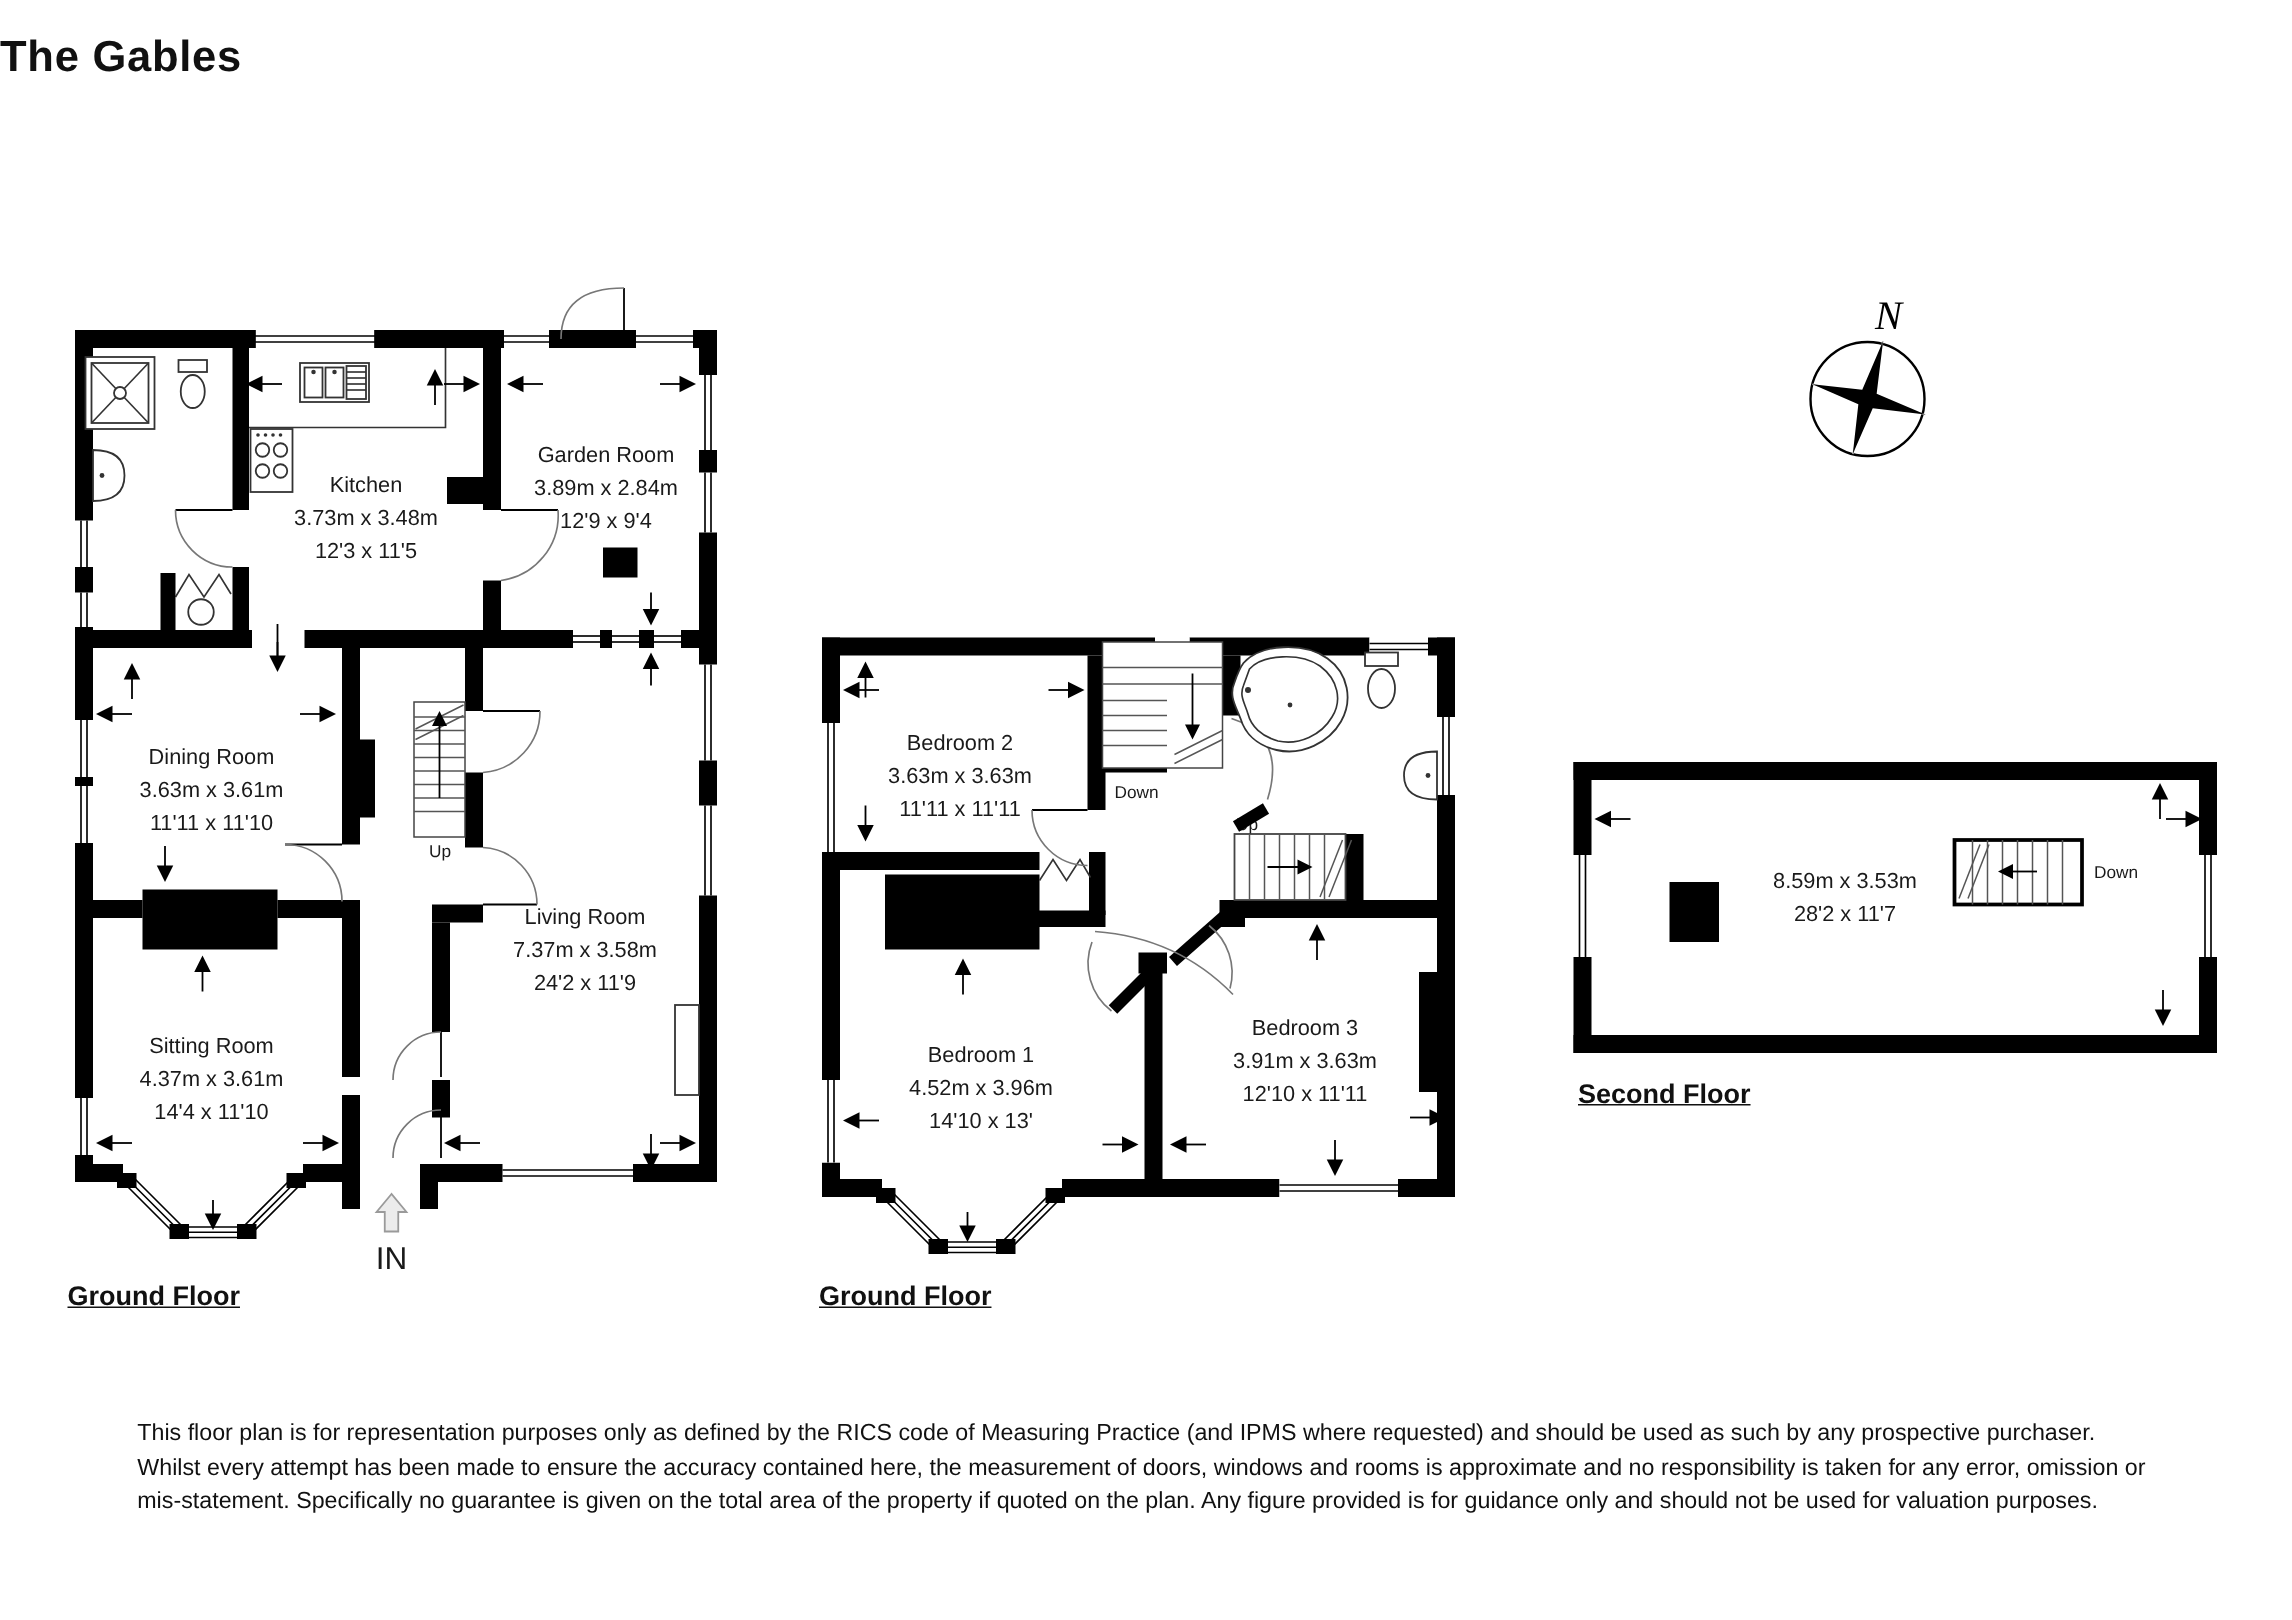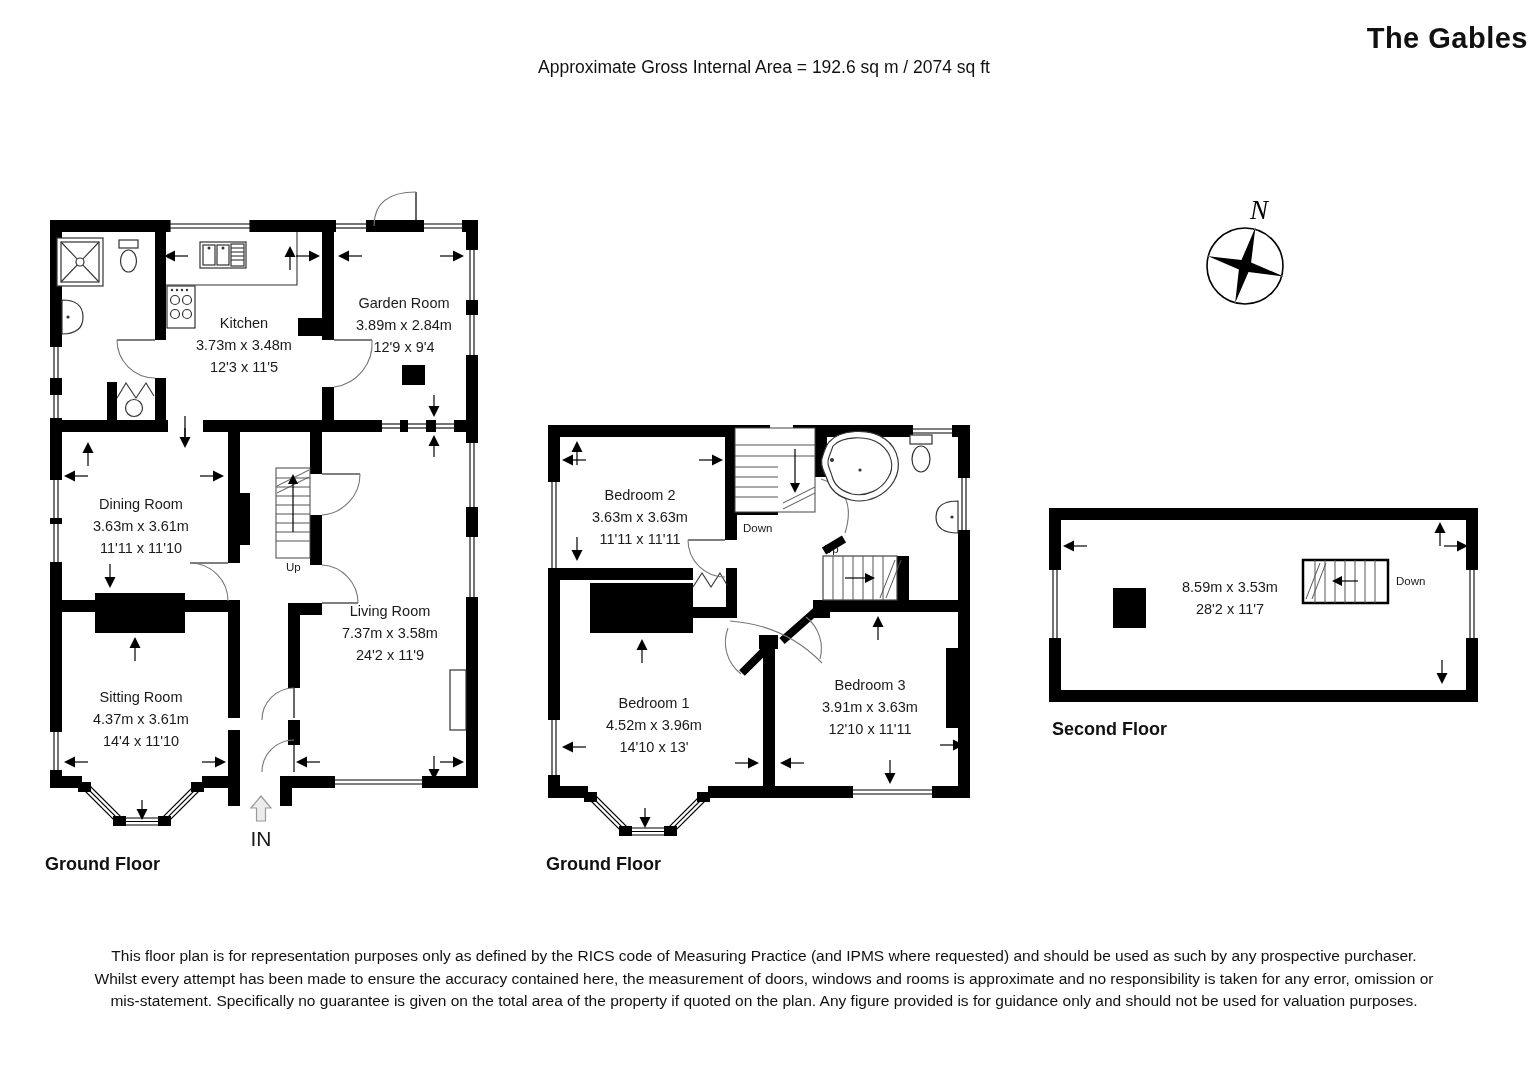--- a/index.html
+++ b/index.html
@@ -1,23 +1,23 @@
 <!DOCTYPE html>
 <html><head>
 <meta charset="utf-8">
 <style>
   html,body{margin:0;padding:0;background:#fff;}
   .canvas{position:relative;width:1528px;height:1080px;background:#fff;overflow:hidden;
           font-family:"Liberation Sans",sans-serif;color:#111;}
-  .title{position:absolute;left:13px;right:0;top:22px;text-align:right;
+  .title{position:absolute;left:0;right:0;top:22px;text-align:left;
          font-size:29px;font-weight:bold;letter-spacing:.5px;}
   .subtitle{position:absolute;left:0;right:0;top:57px;text-align:center;font-size:17.5px;}
-  .floor-label{position:absolute;font-size:18px;font-weight:bold;}
+  .floor-label{position:absolute;font-size:18px;font-weight:bold;text-decoration:underline;}
   .footer{position:absolute;left:50%;transform:translateX(-50%);top:945px;width:1345px;
-          text-align:center;font-size:15.5px;line-height:22.5px;}
+          font-size:15.5px;line-height:22.5px;}
   .footer p{margin:0;}
   svg{position:absolute;overflow:visible;}
   .wall{fill:#000;}
   .win{fill:#fff;}
   .wl{stroke:#000;stroke-width:1.1;fill:none;}
   .thin{stroke:#333;stroke-width:1.1;fill:none;}
   .fix{stroke:#333;stroke-width:1.2;fill:#fff;}
   .tread{stroke:#555;stroke-width:1;fill:none;}
   .arc{stroke:#777;stroke-width:1.1;fill:none;}
   .leaf{stroke:#000;stroke-width:1.2;fill:none;}
@@ -29,21 +29,20 @@
   .inlab{font-family:"Liberation Sans",sans-serif;font-size:21px;fill:#1a1a1a;text-anchor:middle;}
   .nlab{font-family:"Liberation Serif",serif;font-style:italic;font-size:27px;fill:#000;text-anchor:middle;}
   .ghost{fill:#ececec;stroke:#9a9a9a;stroke-width:1.2;}
 </style>
 </head>
 <body>
 
 <div class="canvas">
 
   <div class="title">The Gables</div>
-  <div class="subtitle">Approximate Gross Internal Area = 192.6 sq m / 2074 sq ft</div>
 
   <svg style="left:1195px;top:193px" width="110" height="130" viewBox="0 0 110 130">
     <text class="nlab" x="64" y="26">N</text>
     <circle cx="50" cy="73" r="38" fill="none" stroke="#000" stroke-width="1.6"></circle>
     <line x1="60.4" y1="34.4" x2="40.2" y2="109.7" stroke="#c9c9c9" stroke-width="1"></line>
     <line x1="88.6" y1="83.4" x2="13.3" y2="63.2" stroke="#c9c9c9" stroke-width="1"></line>
     <path d="M60.4,34.4 L56.1,69.5 L88.6,83.4 L53.5,79.1 L40.2,109.7 L43.9,76.5 L13.3,63.2 L46.5,66.9 Z" fill="#000"></path>
   </svg>
 
   <svg style="left:40px;top:190px" width="450" height="700" viewBox="0 0 450 700">

